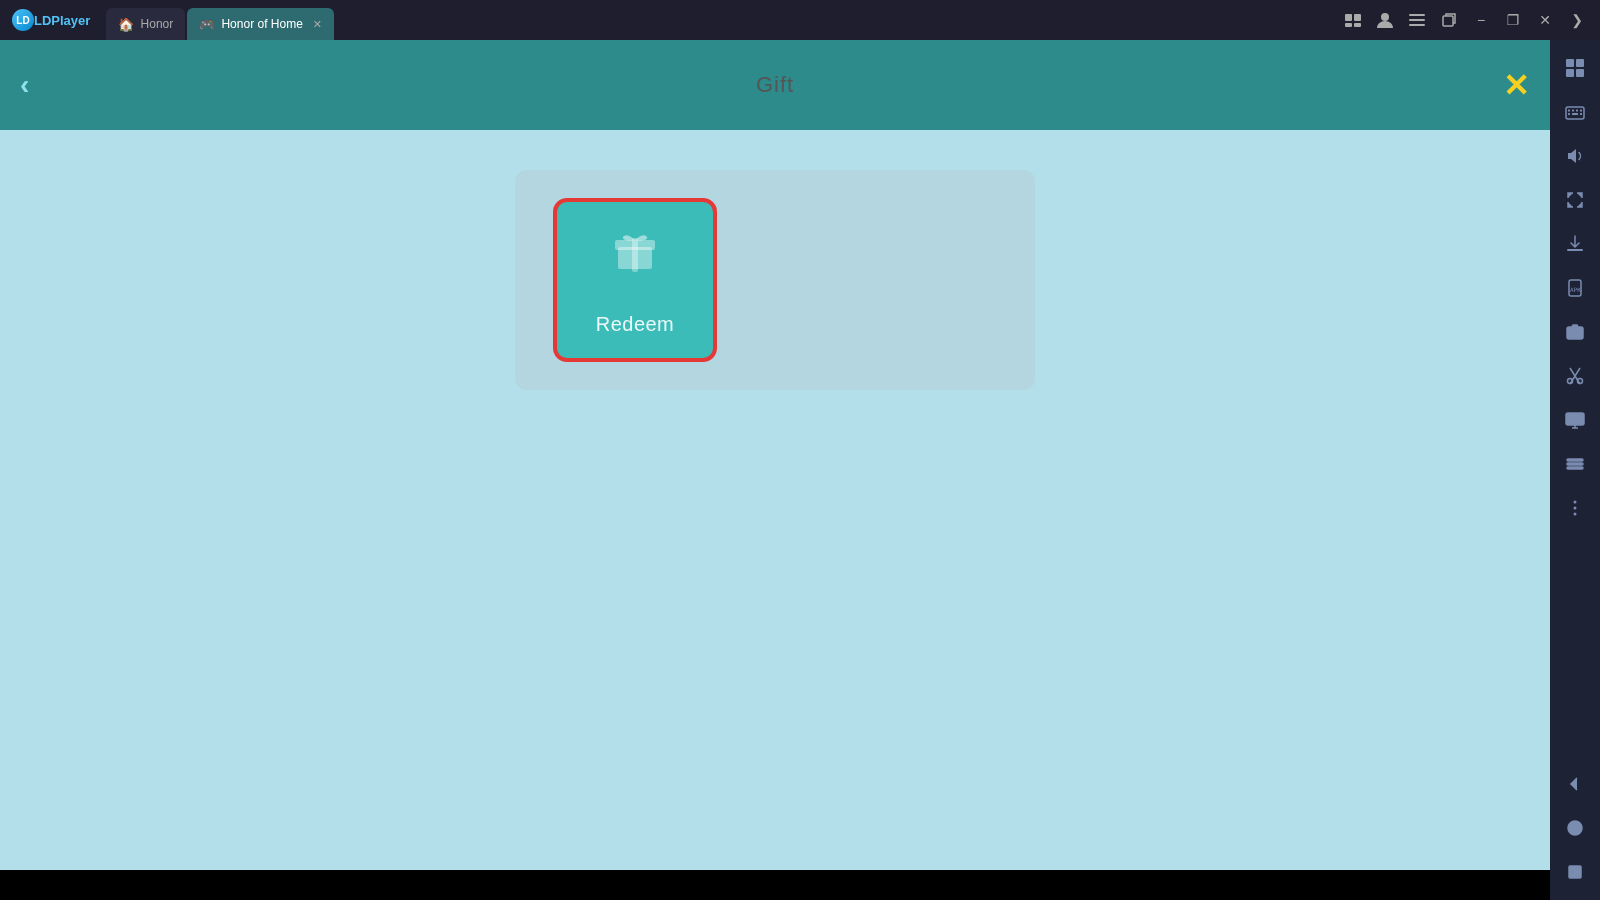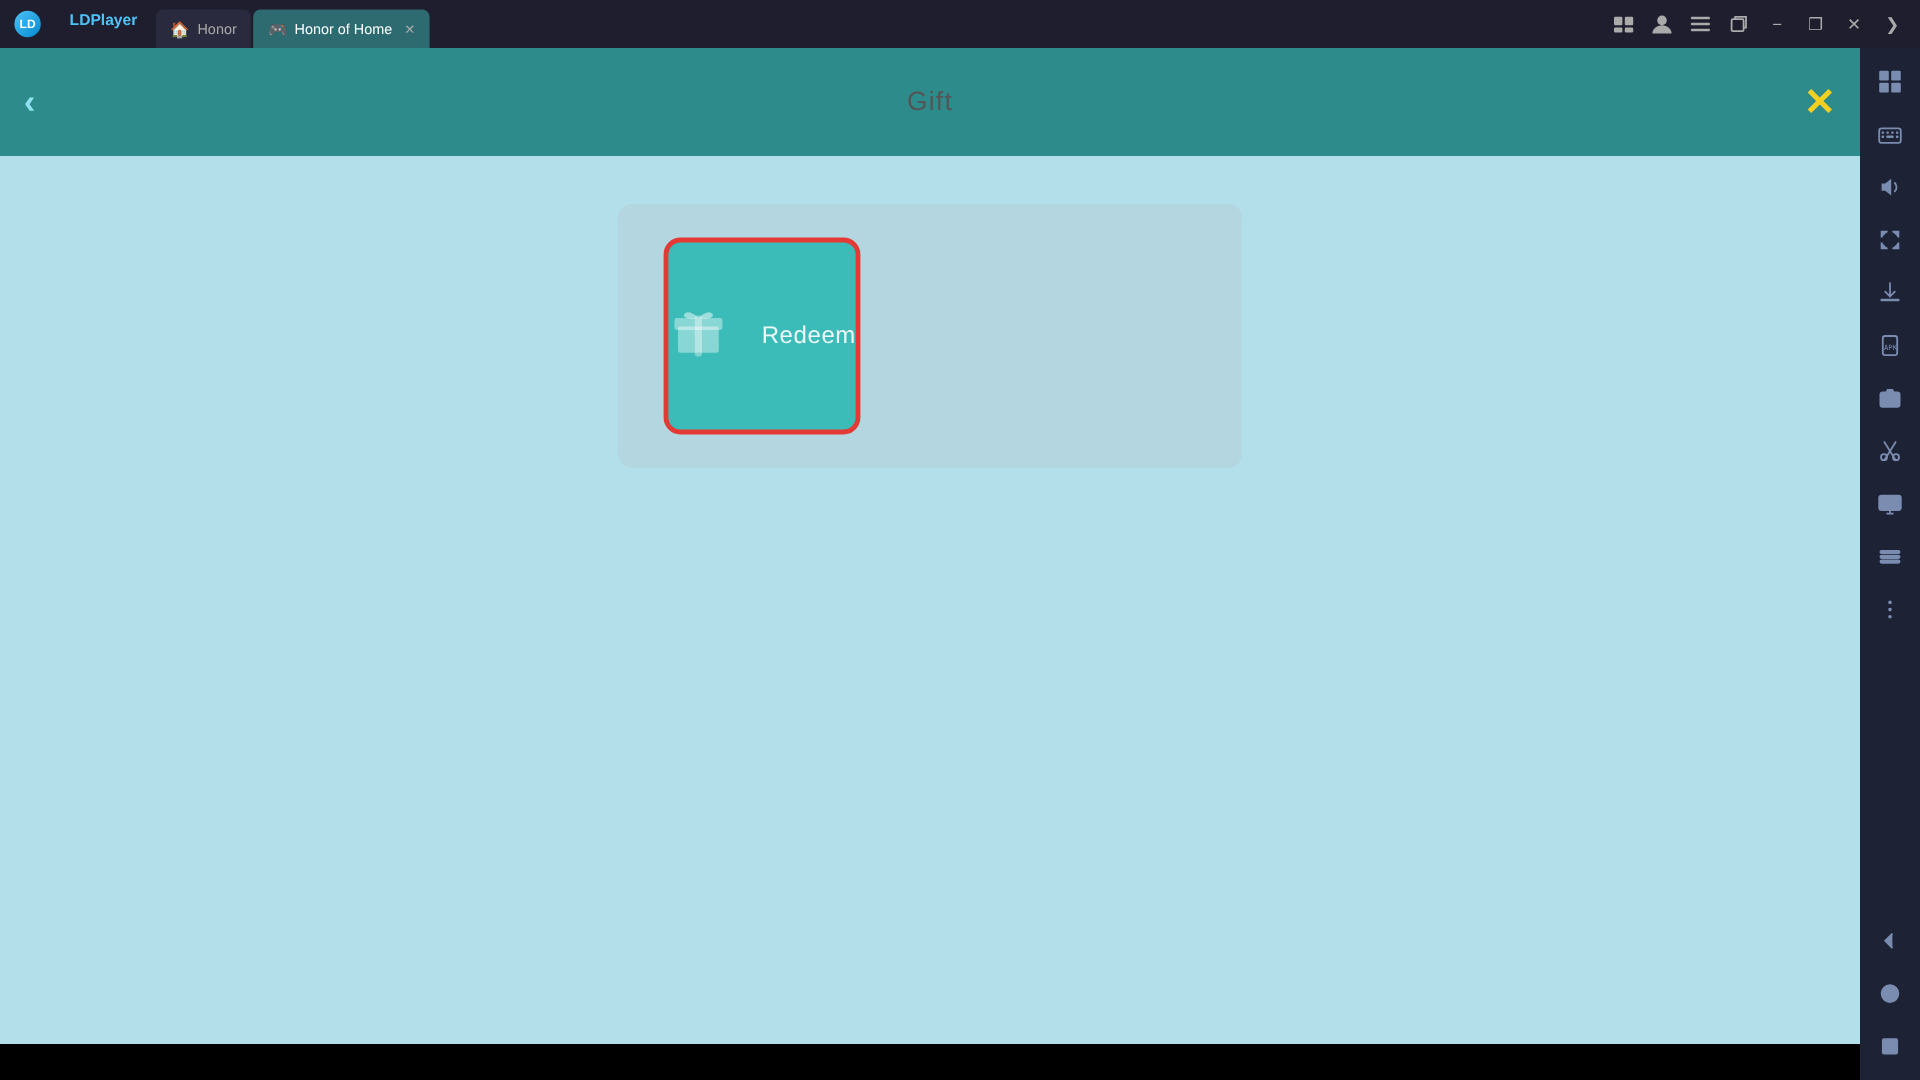--- a/index.html
+++ b/index.html
@@ -17,22 +17,23 @@
       width: 100%;
       height: 40px;
       background: #1e1e2e;
       display: flex;
       align-items: center;
       position: relative;
     }
 
     .title-bar-logo {
       display: flex;
+      align-items: center;
       padding: 0 12px;
-      gap: 24px;
+      gap: 0;
       color: #4fc3f7;
       font-size: 13px;
       font-weight: bold;
     }
 
     .logo-circle {
       width: 22px;
       height: 22px;
       background: linear-gradient(135deg, #4fc3f7, #0288d1);
       border-radius: 50%;
@@ -179,21 +180,21 @@
       align-items: center;
       min-width: 520px;
     }
 
     .gift-btn {
       width: 160px;
       height: 160px;
       background: #3bbcb8;
       border-radius: 12px;
       display: flex;
-      flex-direction: row;
+      flex-direction: column;
       align-items: center;
       justify-content: center;
       gap: 28px;
       cursor: pointer;
       position: relative;
       border: none;
       outline: none;
     }
 
     .gift-btn.selected {

